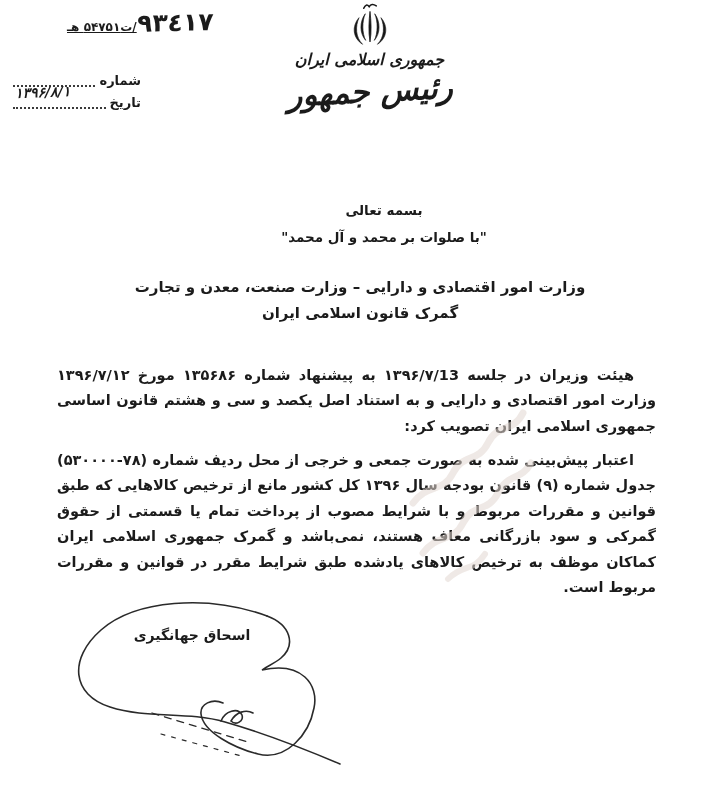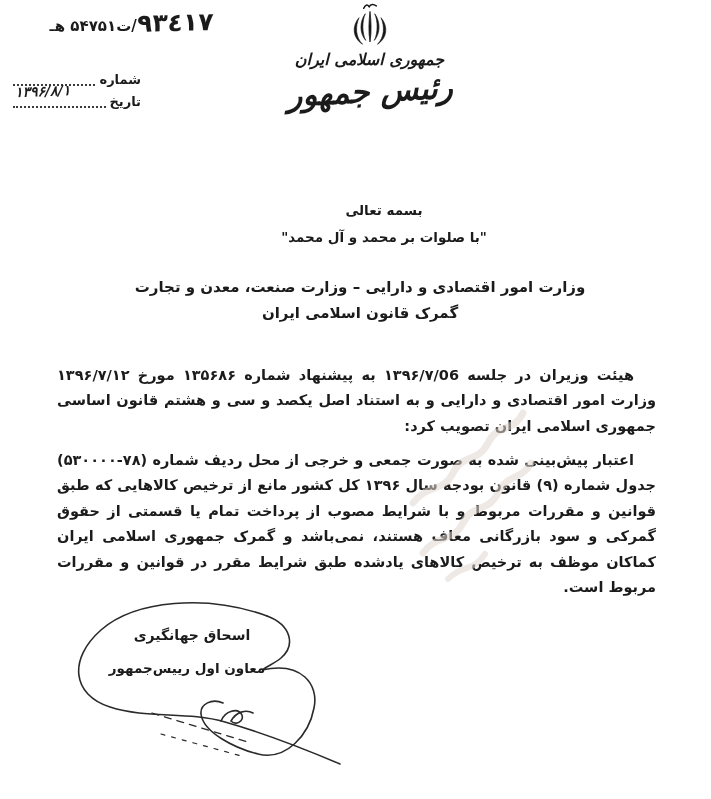--- a/index.html
+++ b/index.html
@@ -6,21 +6,21 @@
   .page{
     position:relative; width:711px; height:799px; margin:0 auto;
     background:#ffffff; color:#1b1b1b; overflow:hidden;
     font-family:"DejaVu Sans", sans-serif;
   }
   
   .ref-block{position:absolute; left:13px; top:6px; width:200px; direction:rtl;}
   .ref-number{white-space:nowrap; text-align:right; line-height:34px;}
   .hw-number{display:inline-block; font-size:25px; font-weight:700; letter-spacing:3px;
              transform:rotate(-1.5deg) skewX(-4deg);}
-  .ref-suffix{font-size:15px; font-weight:700;}
+  .ref-suffix{font-size:12px; font-weight:700;text-decoration:underline;}
   .form-line{display:flex; align-items:flex-end; direction:rtl; width:128px;
              margin-right:72px; position:relative; height:22px;}
   .form-line.first{margin-top:24px;}
   .form-label{font-size:13px; font-weight:700; line-height:18px;}
   .dots{flex:1; border-bottom:2px dotted #3a3a3a; height:4px; margin:0 4px 3px 0;}
   .hw-date{position:absolute; left:2px; top:-6px; font-size:14px; font-weight:700;
            font-style:italic; transform:rotate(-2deg); white-space:nowrap;}
   
   .letterhead{position:absolute; left:277px; top:2px; width:185px; text-align:center; direction:rtl;}
   .emblem{display:block; margin:0 auto;}
@@ -89,21 +89,21 @@
   <div class="invocation">
     <div>بسمه تعالی</div>
     <div>"با صلوات بر محمد و آل محمد"</div>
   </div>
 
   <div class="addressees">
     <div>وزارت امور اقتصادی و دارایی – وزارت صنعت، معدن و تجارت</div>
     <div>گمرک قانون اسلامی ایران</div>
   </div>
 
-  <p class="para para1">هیئت وزیران در جلسه ۱۳۹۶/۷/06 به پیشنهاد شماره ۱۳۵۶۸۶ مورخ ۱۳۹۶/۷/۱۲ وزارت امور اقتصادی و دارایی و به استناد اصل یکصد و سی و هشتم قانون اساسی جمهوری اسلامی ایران تصویب کرد:</p>
+  <p class="para para1">هیئت وزیران در جلسه ۱۳۹۶/۷/13 به پیشنهاد شماره ۱۳۵۶۸۶ مورخ ۱۳۹۶/۷/۱۲ وزارت امور اقتصادی و دارایی و به استناد اصل یکصد و سی و هشتم قانون اساسی جمهوری اسلامی ایران تصویب کرد:</p>
   <p class="para para2">اعتبار پیش‌بینی شده به صورت جمعی و خرجی از محل ردیف شماره (۷۸-۵۳۰۰۰۰) جدول شماره (۹) قانون بودجه سال ۱۳۹۶ کل کشور مانع از ترخیص کالاهایی که طبق قوانین و مقررات مربوط و با شرایط مصوب از پرداخت تمام یا قسمتی از حقوق گمرکی و سود بازرگانی معاف هستند، نمی‌باشد و گمرک جمهوری اسلامی ایران کماکان موظف به ترخیص کالاهای یادشده طبق شرایط مقرر در قوانین و مقررات مربوط است.</p>
 
   <svg class="watermark" width="150" height="200" viewBox="0 0 150 200">
     <g fill="none" stroke="#e3d8d2" stroke-width="7" stroke-linecap="round">
       <path d="M20,120 C35,100 50,110 60,90 C70,70 85,80 95,60 C105,40 120,50 130,30"></path>
       <path d="M30,170 C45,150 60,160 70,140 C80,120 95,130 105,110 C115,90 128,98 138,80"></path>
       <path d="M55,196 C70,181 80,189 92,171" stroke-width="6"></path>
     </g>
   </svg>
 
@@ -111,16 +111,15 @@
     <svg class="sig-svg" width="345" height="198" viewBox="0 0 345 198">
       <g fill="none" stroke="#2a2a2a" stroke-width="1.6" stroke-linecap="round">
         <path d="M212,16 C152,-6 80,0 46,30 C13,59 17,95 55,107 C92,119 132,111 170,122 C212,134 252,150 285,164"></path>
         <path d="M212,16 C236,25 241,45 226,58 C219,64 212,66 207,70 C247,61 264,85 259,108 C254,135 231,161 203,154 C179,148 148,132 146,114 C145,104 157,98 168,103"></path>
         <path d="M166,121 C170,111 183,107 187,115 C189,121 181,126 176,121 C181,112 191,109 198,113"></path>
         <path d="M97,113 L196,143" stroke-dasharray="7,6" stroke-width="1.3"></path>
         <path d="M106,134 L190,157" stroke-dasharray="4,7" stroke-width="1.2"></path>
       </g>
     </svg>
     <div class="sig-name">اسحاق جهانگیری</div>
-    <div class="sig-title">معاون اول رییس‌جمهور</div>
   </div>
 
 </div>
 
 </body></html>

